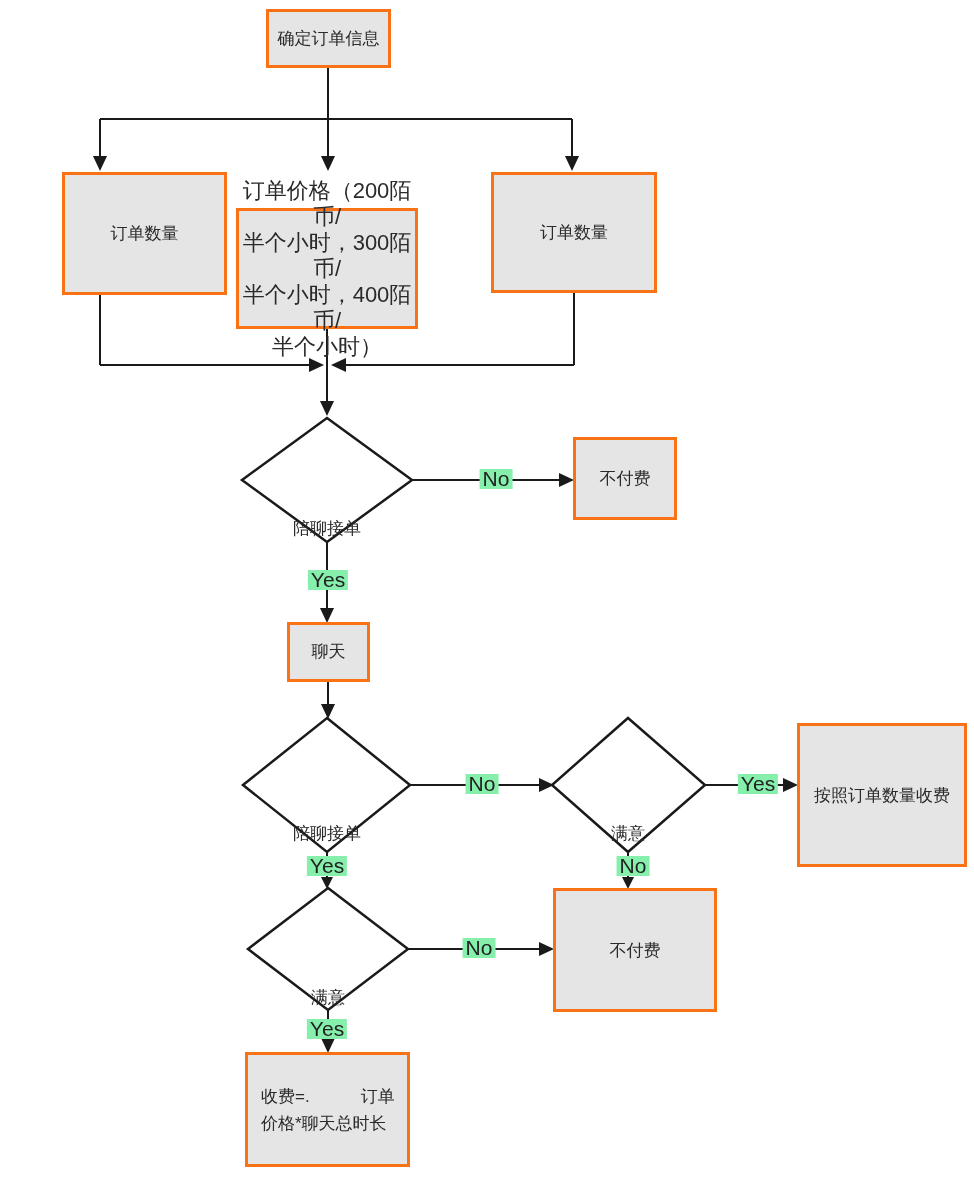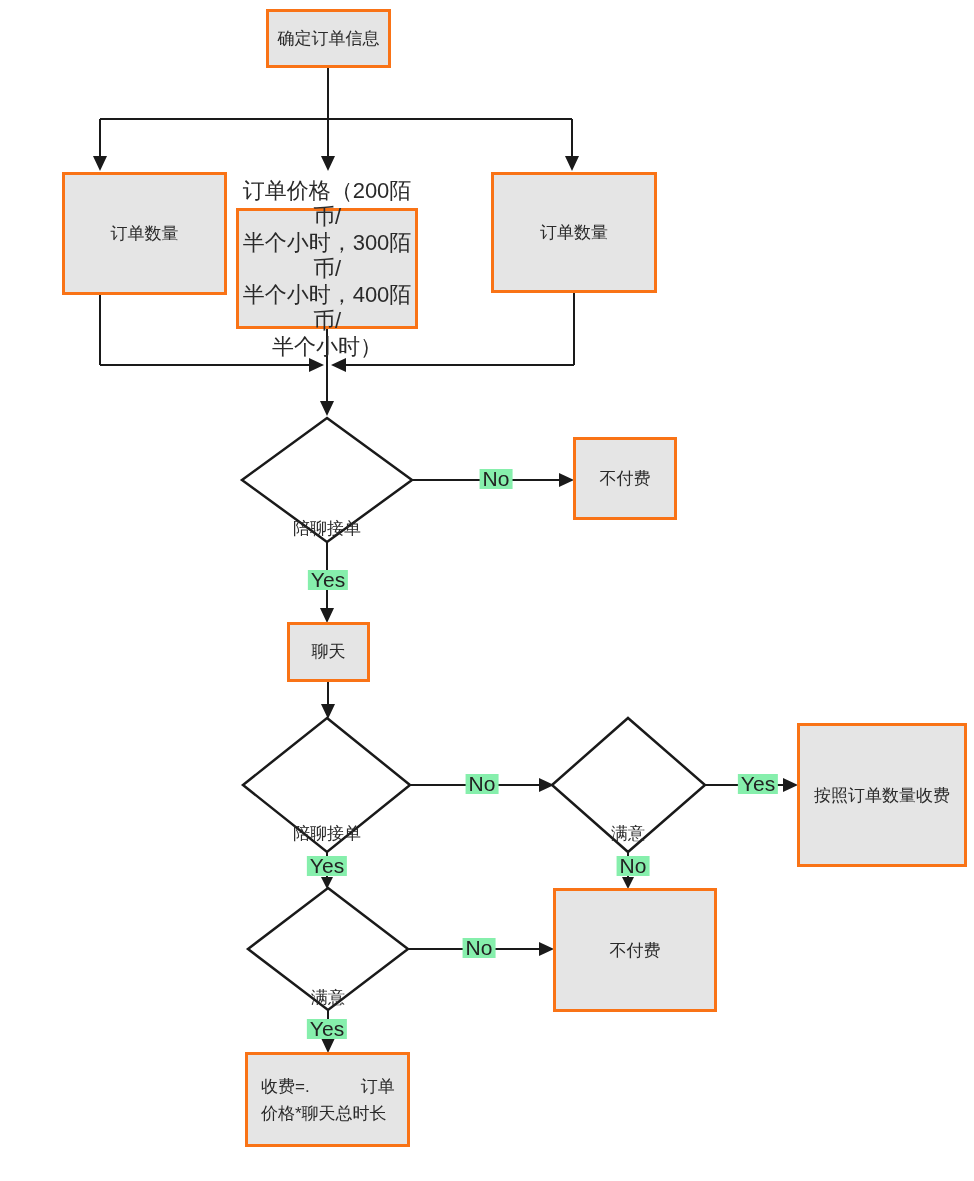--- a/index.html
+++ b/index.html
@@ -175,21 +175,21 @@
   <div class="node box" style="left:491px; top:172px; width:166px; height:121px;">订单数量</div>
 
   <div class="node box" style="left:573px; top:437px; width:104px; height:83px;">不付费</div>
 
   <div class="node box" style="left:287px; top:622px; width:83px; height:60px;font-family:Liberation Mono, monospace;">聊天</div>
 
   <div class="node box" style="left:797px; top:723px; width:170px; height:144px;">按照订单数量收费</div>
 
   <div class="node box" style="left:553px; top:888px; width:164px; height:124px;">不付费</div>
 
-  <div class="node box formula" style="left:245px; top:1052px; width:165px; height:95px;">收费=.　　　订单
+  <div class="node box formula" style="left:245px; top:1052px; width:165px; height:115px;">收费=.　　　订单
 价格*聊天总时长</div>
 
   <div class="node diamond-label" style="left:327px; top:480px;">陪聊接单</div>
 
   <div class="node diamond-label" style="left:327px; top:785px;">陪聊接单</div>
 
   <div class="node diamond-label" style="left:628px; top:785px;">满意</div>
 
   <div class="node diamond-label" style="left:328px; top:949px;">满意</div>
 

